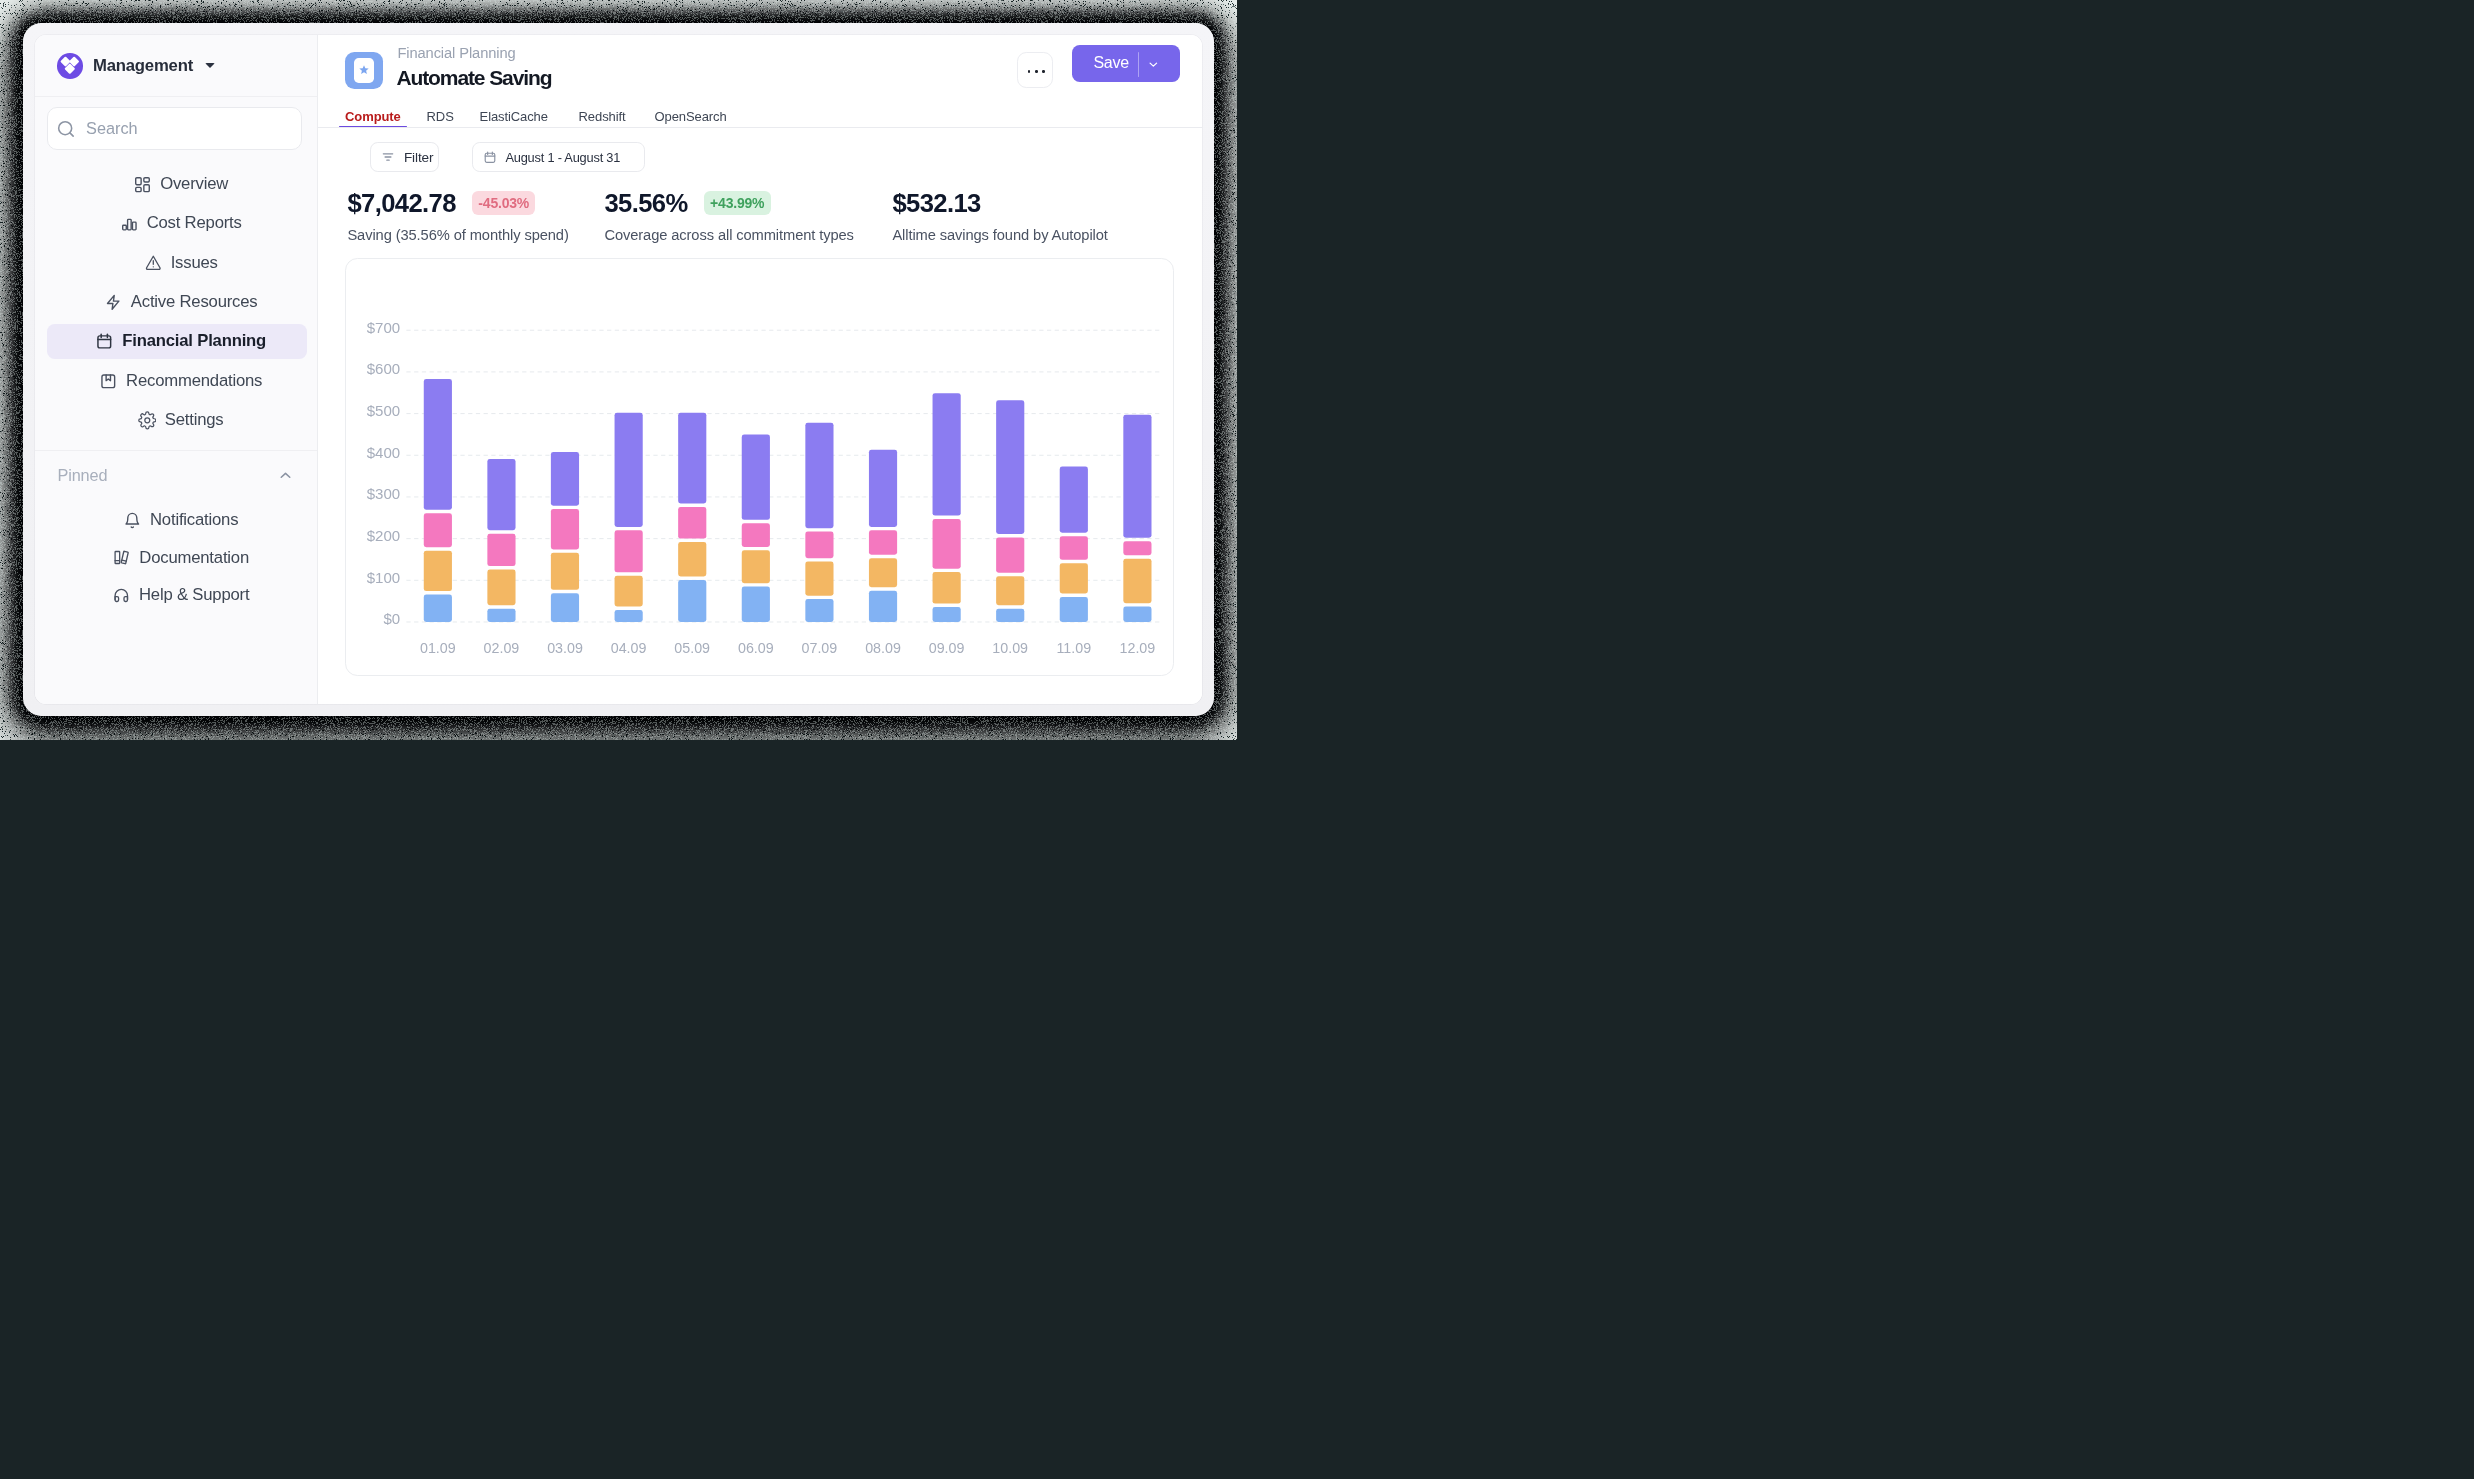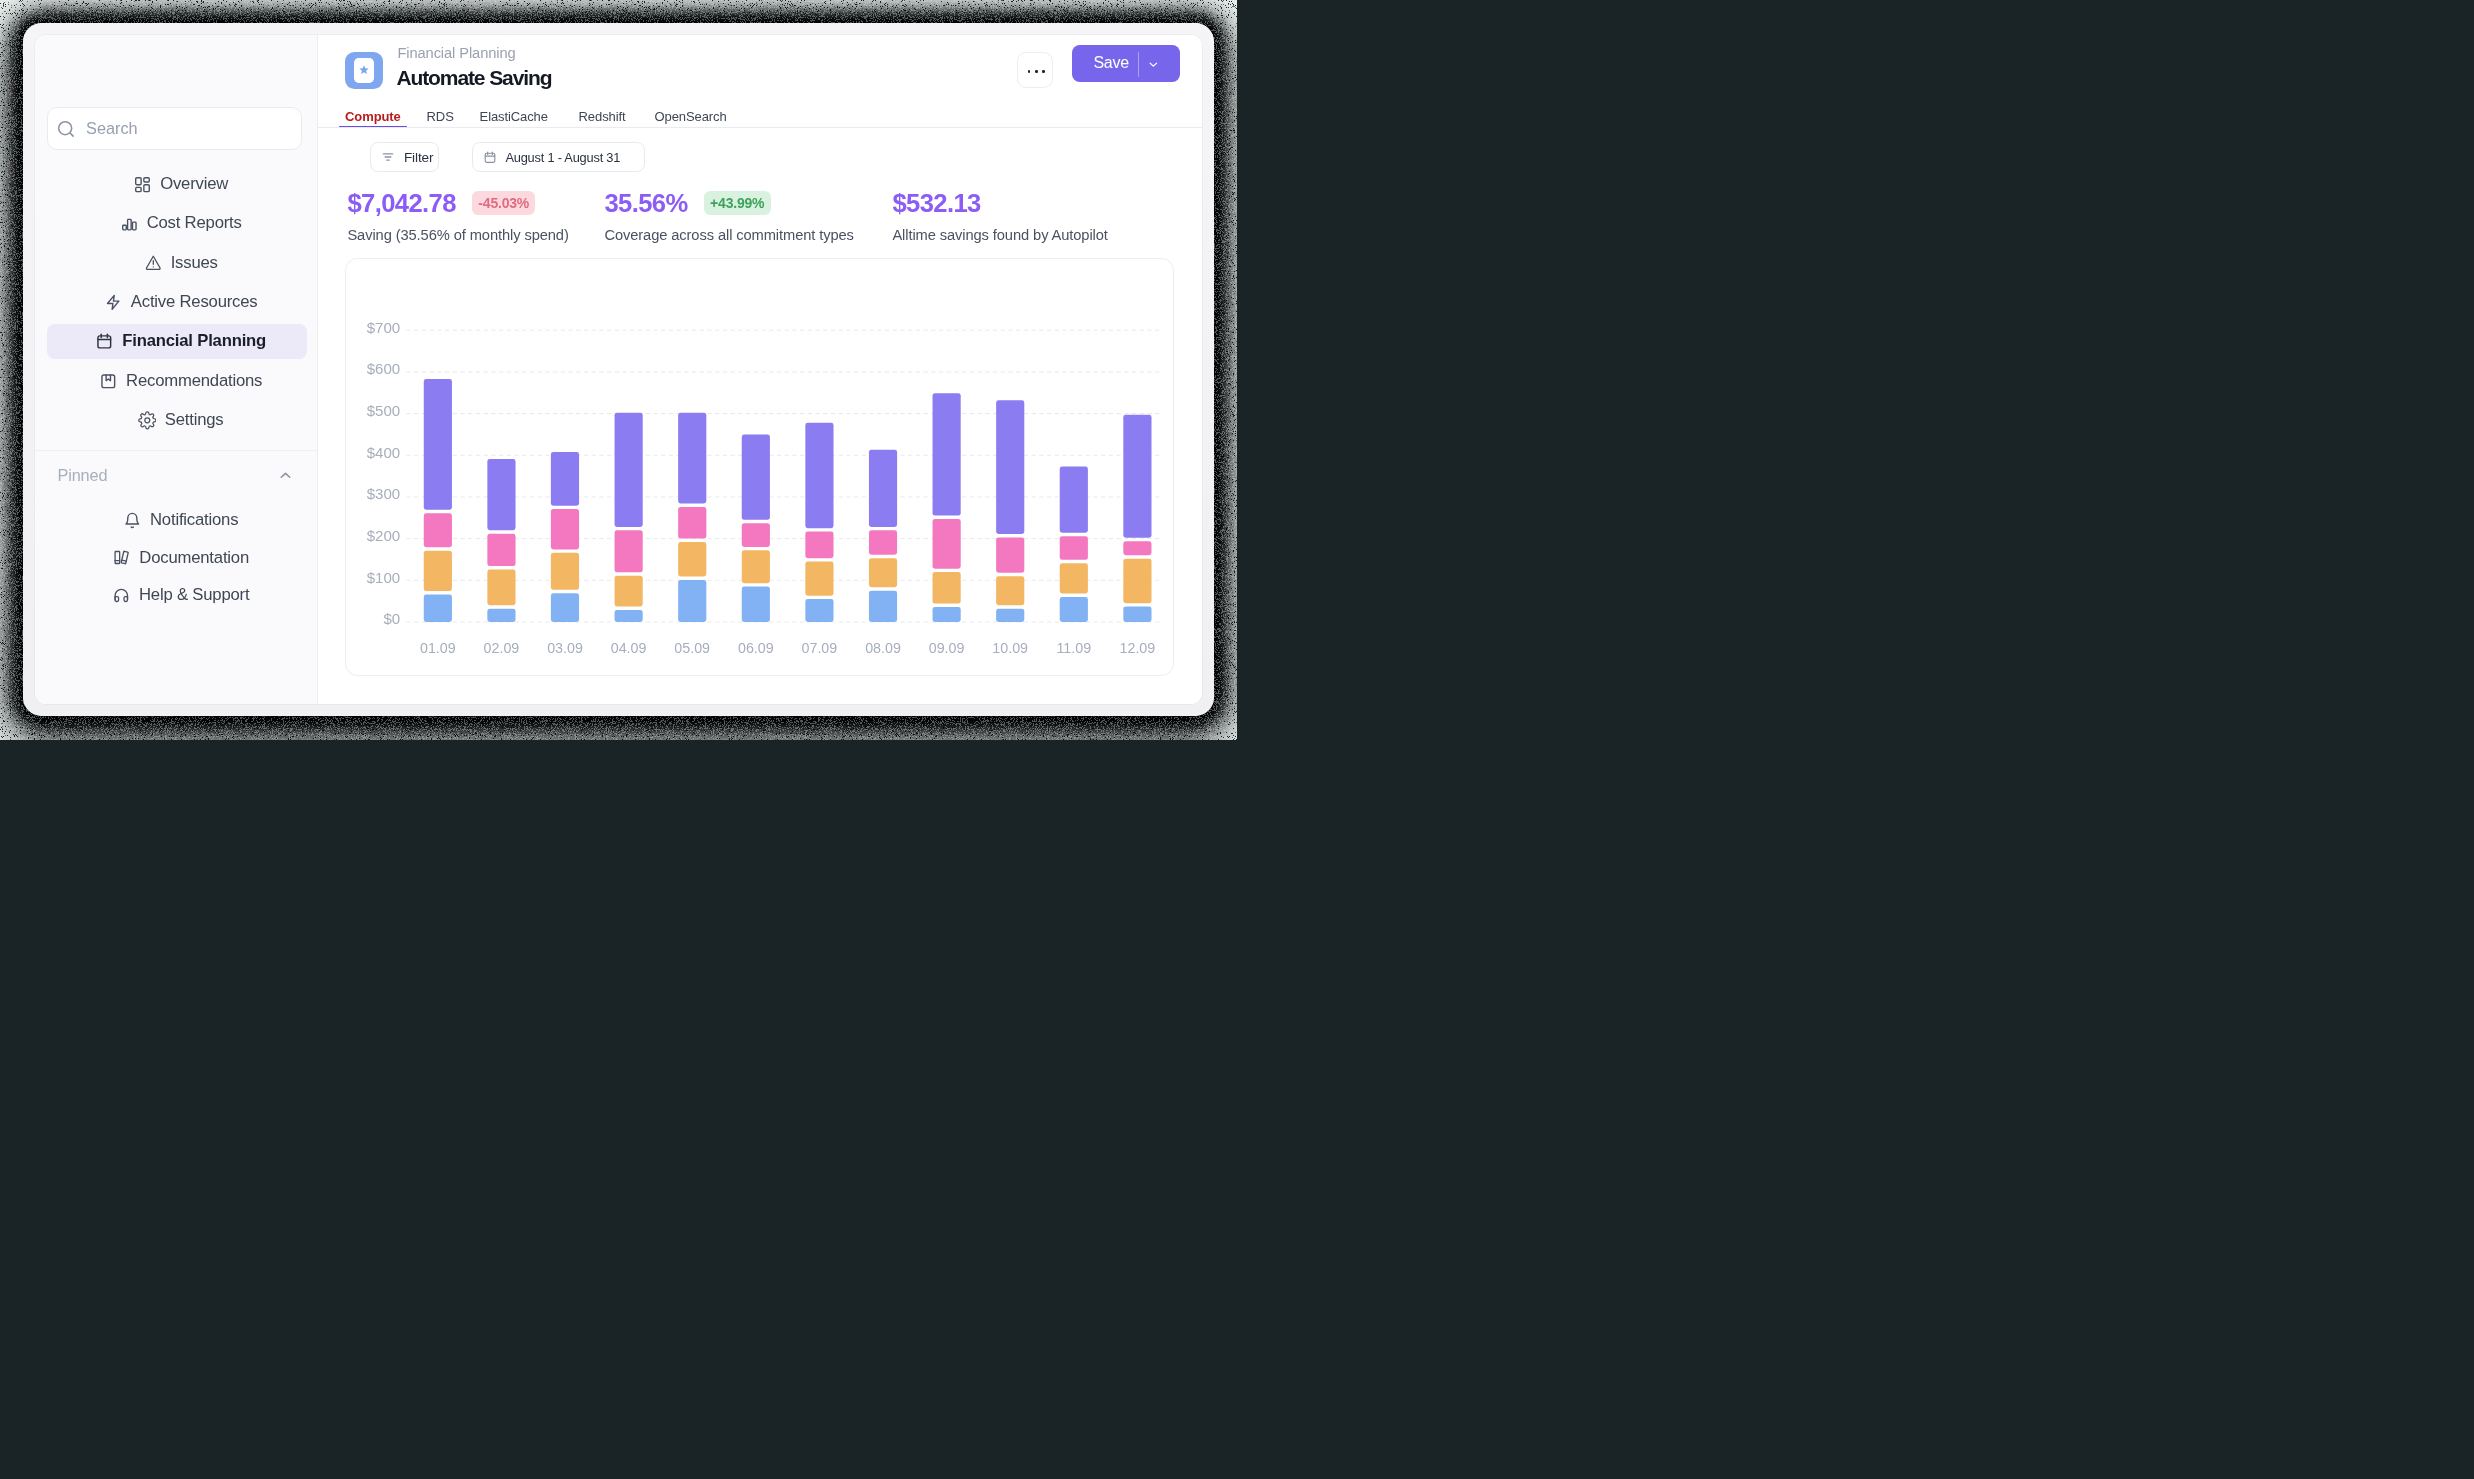--- a/index.html
+++ b/index.html
@@ -50,21 +50,21 @@
 .tab.act:after{content:"";position:absolute;left:0;bottom:0;width:100%;height:1.9px;border-radius:1.6px;background:#6C4BE0;}
 .btn-row{position:absolute;left:28px;top:107px;display:flex;}
 .btn{height:30px;border:1.2px solid #E9EAEE;border-radius:7.8px;background:#fff;display:flex;align-items:center;margin-left:24px;}
 .btn.f{width:69px;padding-left:10px;margin-right:8.5px;}
 .btn.d{width:173px;padding-left:10px;}
 .btn svg{flex:0 0 14px;}
 .btn span{margin-left:8.5px;font-size:13.6px;color:#2A3140;letter-spacing:-0.1px;}
 .btn.d span{font-size:12.8px;letter-spacing:-0.2px;}
 .stats{position:absolute;left:0;top:154px;width:100%;}
 .stat{position:absolute;top:0;}
-.stat .num{font-size:25.6px;font-weight:700;color:#8b5cf6;letter-spacing:-0.6px;line-height:28px;display:inline-block;vertical-align:middle;}
+.stat .num{font-size:25.6px;font-weight:700;color:#0f172a;letter-spacing:-0.6px;line-height:28px;display:inline-block;vertical-align:middle;}
 .stat .badge{display:inline-block;vertical-align:middle;margin-left:16.3px;height:24px;line-height:24px;border-radius:6.2px;font-size:14px;font-weight:700;padding:0 6.2px;letter-spacing:-0.2px;}
 .badge.red{background:#FBD9DF;color:#E06C80;}
 .badge.grn{background:#D9F2E0;color:#3FA15D;}
 .stat .lbl{margin-top:9.7px;font-size:14.7px;color:#4A5262;letter-spacing:-0.1px;}
 .card{position:absolute;left:27px;top:223px;width:829px;height:418px;border:1.2px solid #EBEDF0;border-radius:12.4px;background:#fff;}
 .legend{position:absolute;left:20px;top:16px;display:flex;}
 .pill{height:31px;border:1.2px solid #E9EBEE;border-radius:15.5px;background:#fff;display:flex;align-items:center;padding:0 11px 0 8.5px;margin-right:8.1px;}
 .pill i{width:9px;height:9px;border-radius:50%;flex:0 0 9px;}
 .pill span{margin-left:7px;font-size:14px;color:#242A35;letter-spacing:-0.3px;}
 .chart{position:absolute;left:0;top:0;width:100%;height:100%;}
@@ -113,20 +113,33 @@
   <rect x="30" y="30" width="1536" height="894" rx="24" fill="black"></rect>
 </mask>
 </defs>
 <g mask="url(#rimmask)">
   <rect width="1596" height="954" filter="url(#rzw)" opacity="0.35"></rect>
 </g>
 </svg>
 <div class="window">
     <div class="inner">
   <aside class="side">
+    <div class="side-head">
+          <div class="logo">
+            <svg width="25.6" height="25.6" viewBox="0 0 33 33">
+              <g fill="#fff">
+                <rect x="6.1" y="6.2" width="9.6" height="9.6" rx="1.4" transform="rotate(45 10.9 11)"></rect>
+                <rect x="17.3" y="6.2" width="9.6" height="9.6" rx="1.4" transform="rotate(45 22.1 11)"></rect>
+                <rect x="11.5" y="15.2" width="10" height="10" rx="1.4" transform="rotate(45 16.5 20.2)"></rect>
+              </g>
+            </svg>
+          </div>
+          <div class="brand">Management</div>
+          <div class="caret"></div>
+        </div>
     <div class="search">
           <svg width="20" height="20" viewBox="0 0 24 24" fill="none" stroke="#8D95A4" stroke-width="1.9" stroke-linecap="round">
             <circle cx="11" cy="11" r="7.8"></circle>
             <path d="m20.6 20.6-3.9-3.9"></path>
           </svg>
           <span>Search</span>
         </div>
     <div class="nav">
       <div class="nav-item">
             <svg width="18.6" height="18.6" viewBox="0 0 24 24" fill="none" stroke="#4A5160" stroke-width="1.8" stroke-linecap="round" stroke-linejoin="round">

